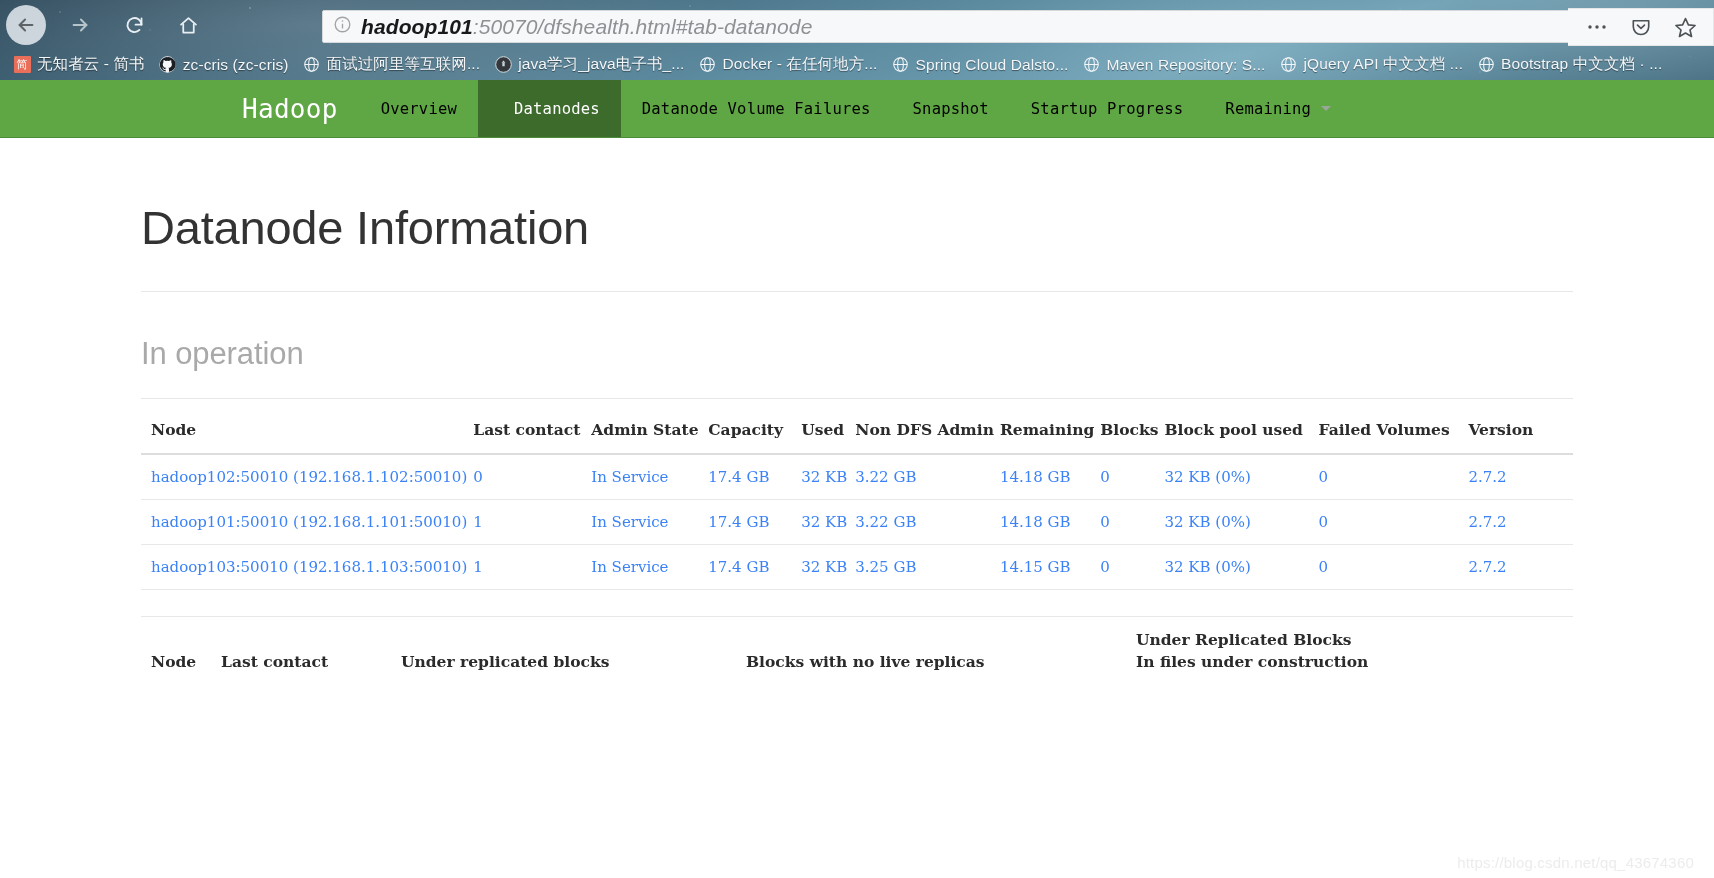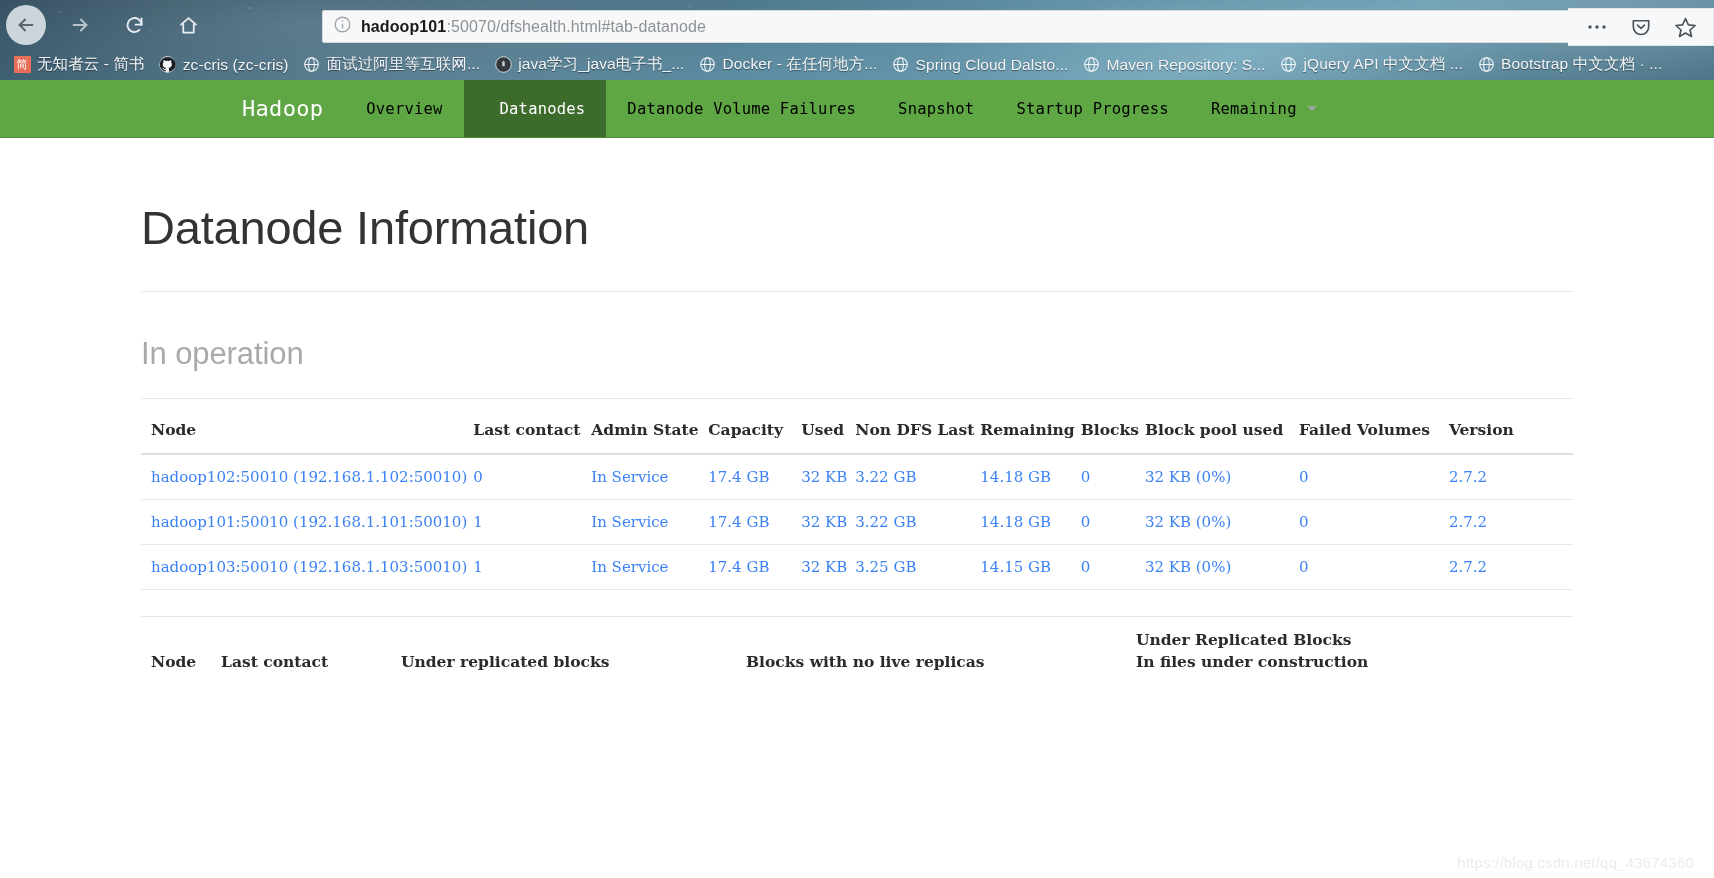--- a/index.html
+++ b/index.html
@@ -48,25 +48,26 @@
     left: 322px; top: 10px;
     width: 1250px; height: 33px;
     background: #f7f8f9;
     border: 1px solid #d6d9dc;
     border-radius: 2px;
     display: flex; align-items: center;
     padding: 0 10px;
   }
   #urlbar .info-ico { flex: 0 0 auto; margin-right: 9px; opacity: .62; }
   #url-text {
-    font-size: 16px;
+    font-size: 21px;
     color: #8e9194;
     letter-spacing: .1px;
     white-space: nowrap;
     overflow: hidden;
+    font-style: italic;
   }
   #url-text b { color: #18191a; font-weight: 600; }
 
   #toolbar-right {
     position: absolute; right: 0; top: 8px;
     height: 38px;
     background: #f7f8f9;
     border: 1px solid #e4e6e8;
     border-left: none;
     display: flex; align-items: center;
@@ -111,21 +112,21 @@
     width: 1714px; height: 58px;
     background: #5fa644;
     display: flex; align-items: stretch;
     padding-left: 220px;
     border-bottom: 1px solid #4e8c37;
   }
   #hadoop-nav .brand {
     display: flex; align-items: center;
     padding: 0 22px;
     font-family: "DejaVu Sans Mono", "Liberation Mono", monospace;
-    font-size: 22px;
+    font-size: 26px;
     color: #ffffff;
     letter-spacing: .3px;
   }
   #hadoop-nav .nav-item {
     display: flex; align-items: center;
     padding: 0 21px;
     font-family: "DejaVu Sans Mono", "Liberation Mono", monospace;
     font-size: 15.5px;
     color: #000000;
     letter-spacing: .2px;
@@ -456,21 +457,21 @@
     <hr class="sep-line">
 
     <table class="dntable">
       <thead>
         <tr>
           <th class="col-node">Node</th>
           <th class="col-last">Last contact</th>
           <th class="col-admin">Admin State</th>
           <th class="col-cap">Capacity</th>
           <th class="col-used">Used</th>
-          <th class="col-nondfs">Non DFS Last</th>
+          <th class="col-nondfs">Non DFS Admin</th>
           <th class="col-remain">Remaining</th>
           <th class="col-blocks">Blocks</th>
           <th class="col-bpu">Block pool used</th>
           <th class="col-failed">Failed Volumes</th>
           <th class="col-version">Version</th>
         </tr>
       </thead>
       <tbody>
         <tr>
           <td class="col-node">hadoop102:50010 (192.168.1.102:50010)</td>

